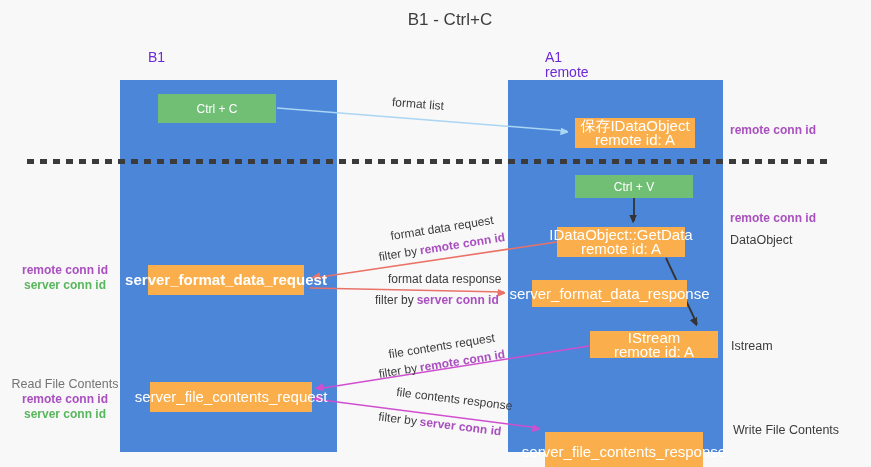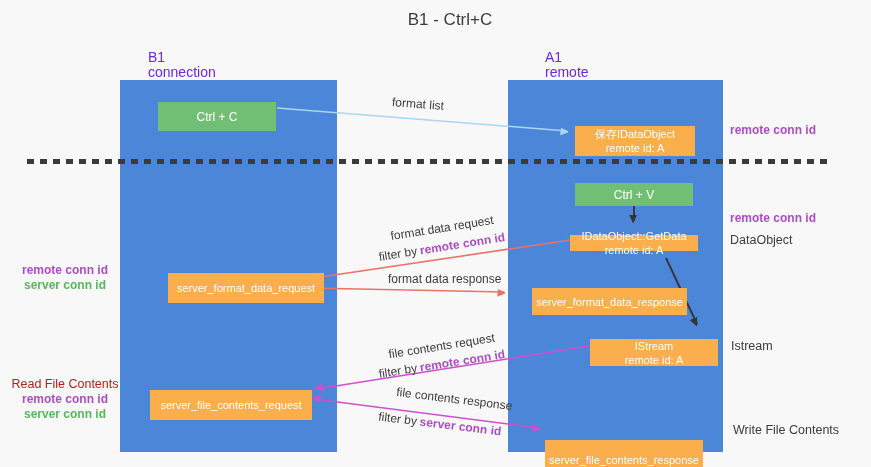--- a/index.html
+++ b/index.html
@@ -33,29 +33,29 @@
   .ln-blue    { stroke:var(--arrow-lightblue,#AAD5F3); stroke-width:1.6px; }
   .ln-black   { stroke:var(--arrow-black,#333333); stroke-width:1.8px; }
   .ln-red     { stroke:var(--arrow-red,#EA7268); stroke-width:1.6px; }
   .ln-magenta { stroke:var(--arrow-magenta,#CF4FCF); stroke-width:1.6px; }
   .mk-blue    { fill:var(--arrow-lightblue,#AAD5F3); }
   .mk-black   { fill:var(--arrow-black,#333333); }
   .mk-red     { fill:var(--arrow-red,#EA7268); }
   .mk-magenta { fill:var(--arrow-magenta,#CF4FCF); }
 
   .node { z-index:3; display:flex; flex-direction:column; align-items:center;
-          justify-content:center; color:#fff; text-align:center;margin-top:8px; }
-  .node.orange { background:var(--node-orange,#FAAF4C); font-size:11px; line-height:14px; }
+          justify-content:center; color:#fff; text-align:center; }
+  .node.orange { background:var(--node-orange,#FAAF4C); font-size:15px; line-height:14px; }
   .node.green  { background:var(--node-green,#71BF74); font-size:12px; }
 
   .n-ctrl-c   { left:158px; top:94px;  width:118px; height:29px; }
   .n-save-do  { left:575px; top:118px; width:120px; height:30px; }
   .n-ctrl-v   { left:575px; top:175px; width:118px; height:23px; }
-  .n-getdata  { left:570px; top:227px; width:128px; height:16px; }
-  .n-fmt-req  { left:168px; top:265px; width:156px; height:30px; font-size:11.5px; }
+  .n-getdata  { left:557px; top:227px; width:128px; height:30px; }
+  .n-fmt-req  { left:148px; top:265px; width:156px; height:30px; font-size:11.5px;font-weight:bold; }
   .n-fmt-resp { left:532px; top:280px; width:155px; height:27px; }
   .n-istream  { left:590px; top:331px; width:128px; height:27px; }
   .n-file-req { left:150px; top:382px; width:162px; height:30px; font-size:11.5px;justify-content:center; }
   .n-file-resp{ left:545px; top:432px; width:158px; height:40px; }
 
   .edge-label { z-index:4; font-size:12px; color:#3c3c3c; white-space:nowrap; }
   .edge-label .fb { margin-right:3px; }
   .txt-purple { color:var(--text-purple,#A94FBF); font-weight:bold; }
   .txt-green  { color:var(--text-green,#58B65C); font-weight:bold; }
 
@@ -65,42 +65,41 @@
   .lab-fmt-resp      { left:388px; top:272px; }
   .lab-fmt-resp-filt { left:375px; top:293px; }
   .lab-file-req      { left:388px; top:339px; transform:rotate(-9deg); }
   .lab-file-req-filt { left:378px; top:357px; transform:rotate(-9deg); }
   .lab-file-resp     { left:396px; top:392px; transform:rotate(7deg); }
   .lab-file-resp-filt{ left:378px; top:417px; transform:rotate(7deg); }
 
   .annot { z-index:4; font-size:12px; white-space:nowrap; }
   .annot.dark { font-size:12.5px; color:#3c3c3c; }
   .annot-block { z-index:4; width:110px; text-align:center; font-size:12px; line-height:15px; }
-  .annot-block .dark { font-size:12.5px; color:#b91c1c; }
+  .annot-block .dark { font-size:12.5px; color:#737373; }
 
   .an-remote-top    { left:730px; top:123px; }
   .an-remote-mid    { left:730px; top:211px; }
   .an-dataobject    { left:730px; top:233px; }
   .an-istream       { left:731px; top:339px; }
   .an-write-fc      { left:733px; top:423px; }
   .an-left-pair     { left:10px;  top:263px; }
   .an-left-bottom   { left:10px;  top:377px; }
 </style>
 </head>
 <body>
 
 <div class="stage">
 
   <div class="abs title">
     <div>B1 - Ctrl+C</div>
   </div>
 
   <div class="abs col-header left">
     <div>B1</div>
-    <div>connection</div>
   </div>
   <div class="abs col-header right">
     <div>A1</div>
     <div>remote</div>
   </div>
 
   <div class="abs column left"></div>
   <div class="abs column right"></div>
 
   <div class="abs dashed-separator"></div>
@@ -178,20 +177,23 @@
   <div class="abs edge-label lab-fmt-req">
     <span>format data request</span>
   </div>
   <div class="abs edge-label lab-fmt-req-filt">
     <span class="fb">filter by</span><span class="txt-purple">remote conn id</span>
   </div>
 
   <div class="abs edge-label lab-fmt-resp">
     <span>format data response</span>
   </div>
+  <div class="abs edge-label lab-fmt-resp-filt">
+    <span class="fb">filter by</span><span class="txt-purple">server conn id</span>
+  </div>
 
   <div class="abs edge-label lab-file-req">
     <span>file contents request</span>
   </div>
   <div class="abs edge-label lab-file-req-filt">
     <span class="fb">filter by</span><span class="txt-purple">remote conn id</span>
   </div>
 
   <div class="abs edge-label lab-file-resp">
     <span>file contents response</span>

